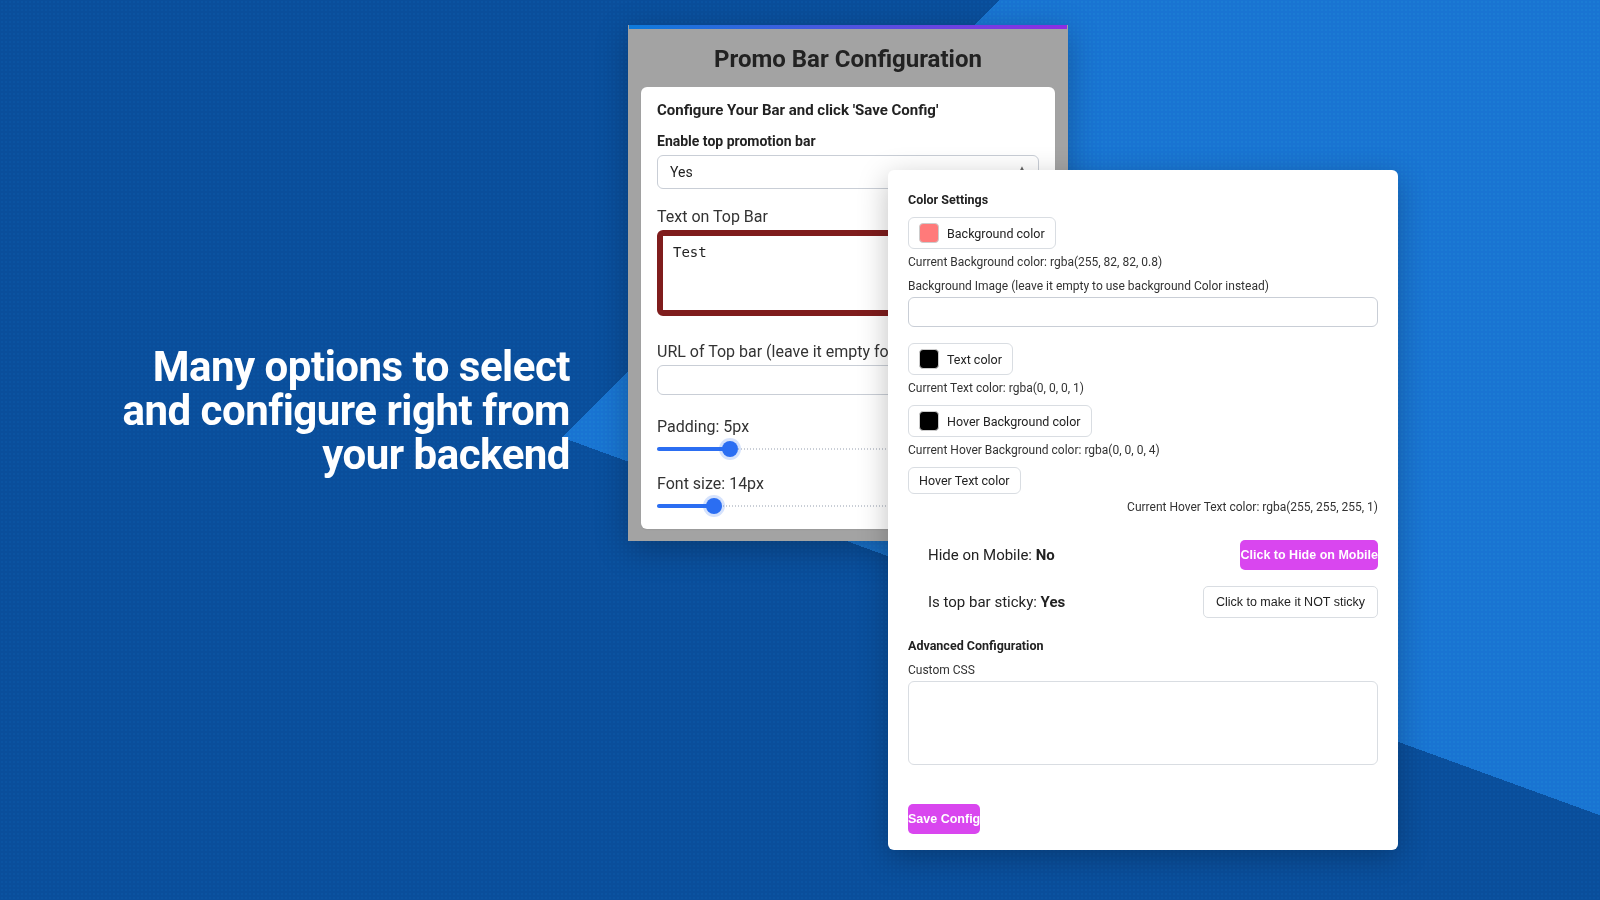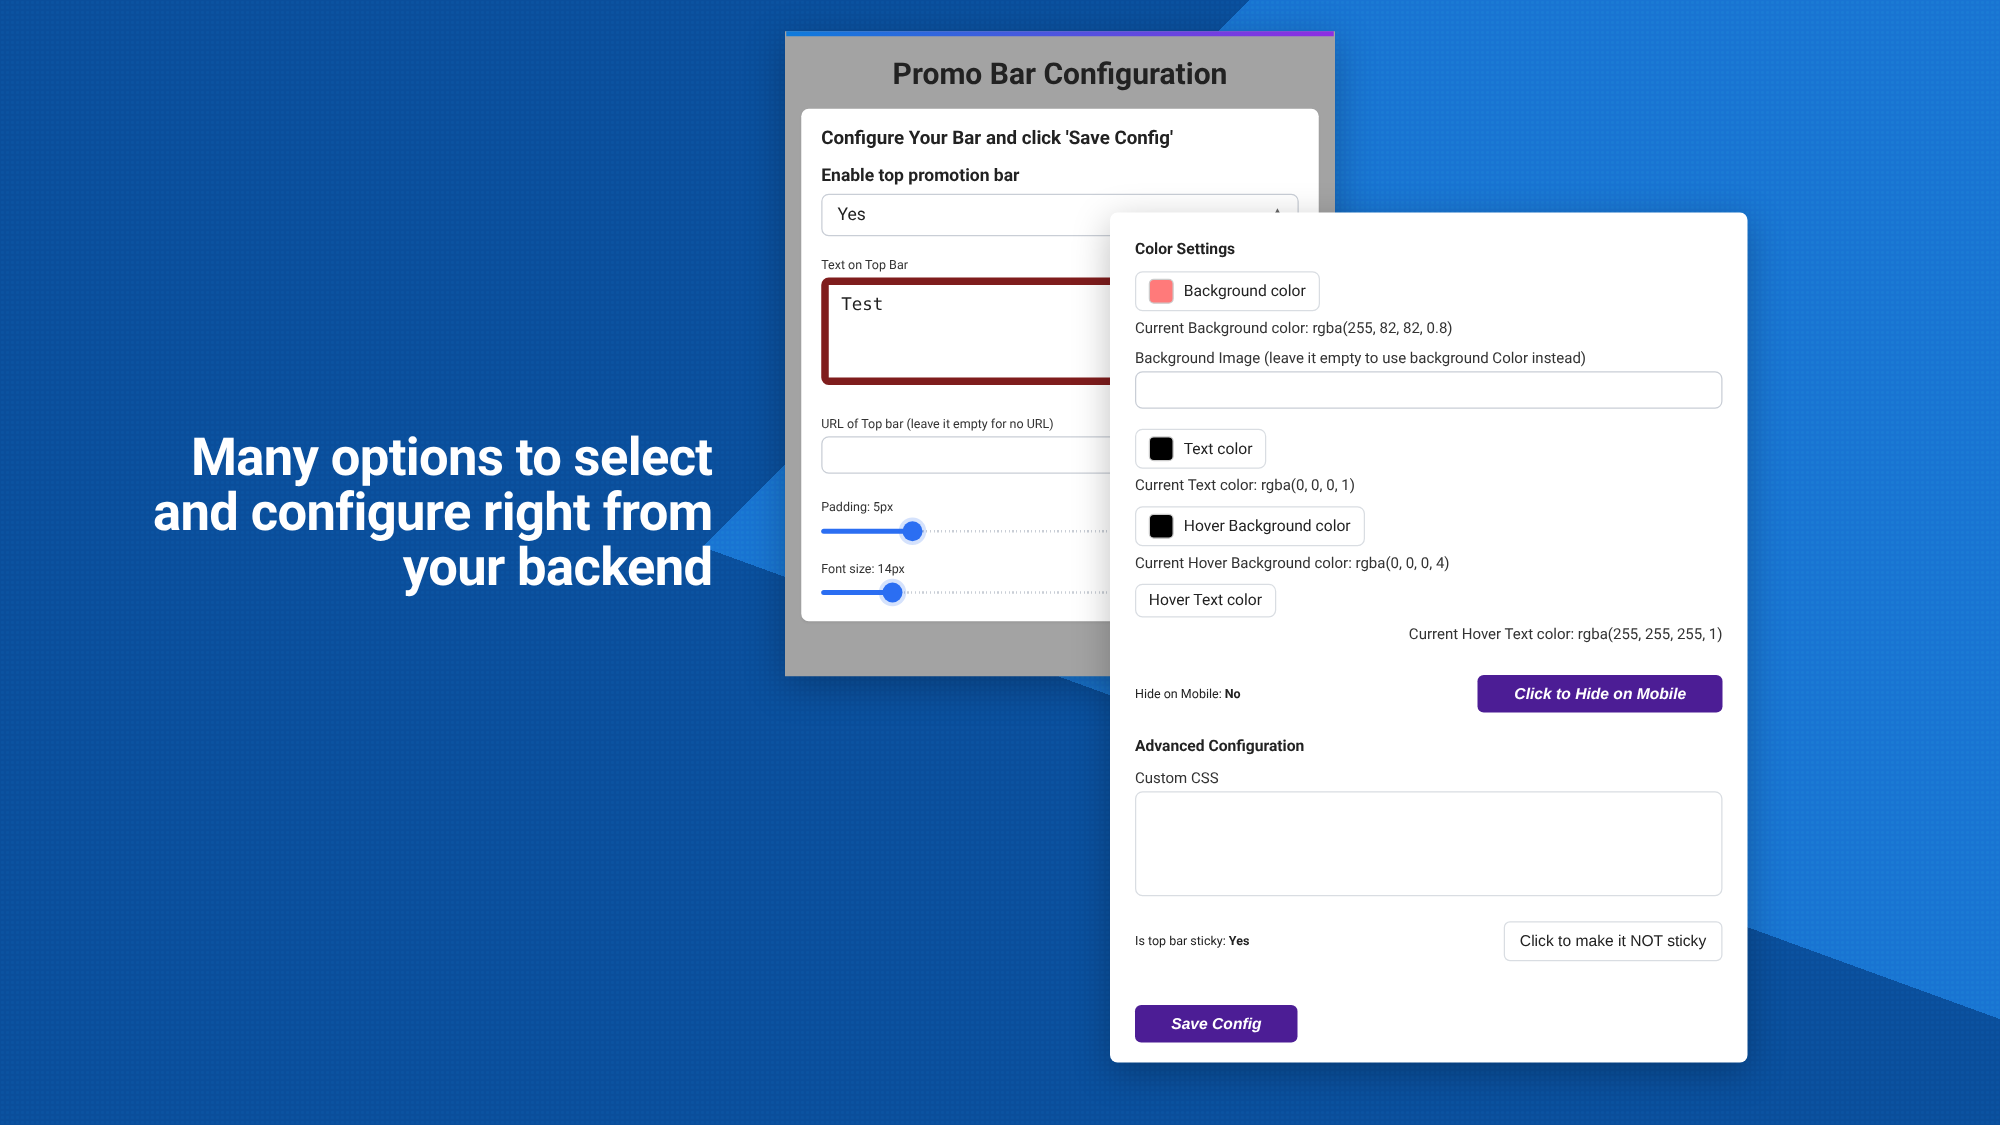--- a/index.html
+++ b/index.html
@@ -56,21 +56,21 @@
   }
   .card {
     background: #fff;
     border-radius: 6px;
     margin: 0 12px 10px;
     padding: 14px 16px;
     box-shadow: 0 1px 2px rgba(0,0,0,0.06);
   }
   .subtitle { font-weight: 700; font-size: 15px; color: #222; margin-bottom: 14px; }
   .lbl { font-weight: 700; font-size: 14px; color: #222; margin-bottom: 6px; display:block; }
-  .lbl-sm { font-size: 10px; color: #333; margin-bottom: 4px; display:block; }
+  .lbl-sm { font-size: 16px; color: #333; margin-bottom: 4px; display:block; }
   .select {
     width: 100%; height: 34px;
     border: 1px solid #c9ced6; border-radius: 6px;
     background: #fff; padding: 0 12px;
     font-size: 14px; color: #222;
     display:flex; align-items:center; justify-content:space-between;
   }
   .stepper { display:flex; flex-direction:column; gap:-2px; font-size:8px; color:#666; line-height:0.7; }
 
   .textarea {
@@ -118,34 +118,34 @@
     border:1px solid #d9dde2; border-radius:6px;
     padding:5px 10px; font-size:12.5px; color:#222; background:#fff;
     cursor:pointer;
   }
   .swatch { width:20px; height:20px; border-radius:4px; border:1px solid #ccc; }
   .readout { font-size:12px; color:#333; margin-top:6px; }
   .note { font-size:12px; color:#333; margin-top:10px; margin-bottom:4px; }
 
   .row-split { display:flex; align-items:center; justify-content:space-between; }
   .btn-green {
-    background:#4c1d95; color:#fff; border:none; border-radius:5px;
-    padding:8px 29px; font-size:12.5px; font-weight:600; cursor:pointer;font-style:italic;
+    background:#d946ef; color:#fff; border:none; border-radius:5px;
+    padding:8px 0; font-size:12.5px; font-weight:600; cursor:pointer;
   }
   .btn-outline {
     background:#fff; color:#222; border:1px solid #d9dde2; border-radius:5px;
     padding:8px 12px; font-size:12.5px; cursor:pointer;
   }
   .area {
     width:100%; height:84px; border:1px solid #d9dde2; border-radius:6px; resize:none; padding:6px 8px; font-size:12.5px;
   }
   .panel-right .block { margin-bottom: 16px; }
   .panel-right .footer { margin-top:auto; padding-top:14px; }
 
-  .status-line { font-size:10px; color:#222; }
+  .status-line { font-size:15px; color:#222;margin-left:20px; }
   .status-line b { font-weight:700; }
 </style>
 </head>
 <body>
 
 <div class="bg"></div>
 
 <div class="tagline">Many options to select and configure right from your backend</div>
 
 <div class="panel-left">
@@ -233,29 +233,29 @@
     <div class="readout">Current Hover Text color: rgba(255, 255, 255, 1)</div>
   </div>
 
   <div class="block row-split" style="margin-top:10px;">
     <div class="status-line">
       <span>Hide on Mobile:</span> <b>No</b>
     </div>
     <button class="btn-green">Click to Hide on Mobile</button>
   </div>
 
+  <div class="block row-split">
+    <div class="status-line">
+      <span>Is top bar sticky:</span> <b>Yes</b>
+    </div>
+    <button class="btn-outline">Click to make it NOT sticky</button>
+  </div>
+
   <div class="block">
     <div class="sect-title" style="margin-top:4px;">Advanced Configuration</div>
     <div class="readout" style="margin-top:0; margin-bottom:4px;">Custom CSS</div>
     <textarea class="area" style=""></textarea>
   </div>
 
-  <div class="block row-split">
-    <div class="status-line">
-      <span>Is top bar sticky:</span> <b>Yes</b>
-    </div>
-    <button class="btn-outline">Click to make it NOT sticky</button>
-  </div>
-
   <div class="footer">
     <button class="btn-green">Save Config</button>
   </div>
 </div>
 
 </body></html>

